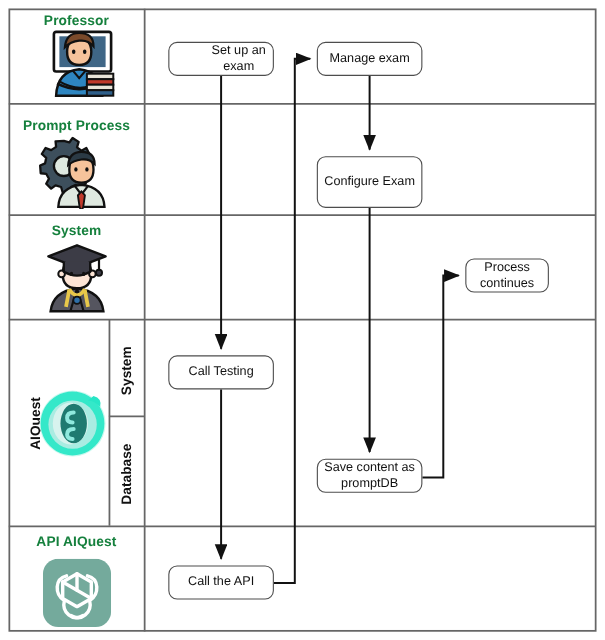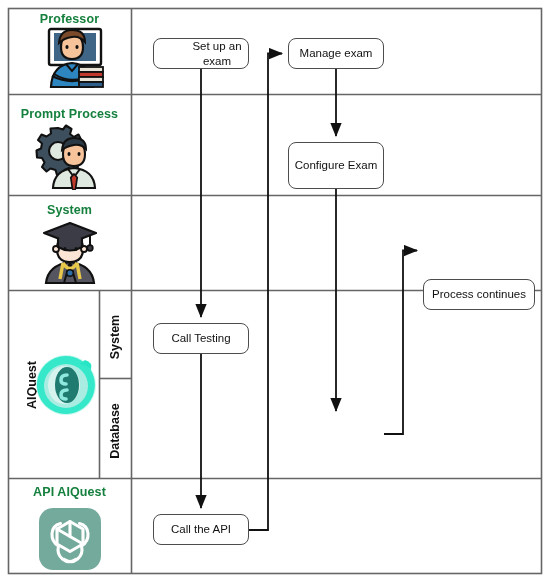--- a/index.html
+++ b/index.html
@@ -240,20 +240,21 @@
       </g>
     </svg>
   </div>
 
   <div class="node" style="left:153px;top:38px;width:96px;height:31px;padding-left:32px;">Set up an exam</div>
 
   <div class="node" style="left:288px;top:38px;width:96px;height:31px;">Manage exam</div>
 
   <div class="node" style="left:288px;top:142px;width:96px;height:47px;">Configure Exam</div>
 
-  <div class="node" style="left:423px;top:235px;width:112px;height:31px;margin-top:44px;">Process continues</div>
+  <div class="node" style="left:423px;top:235px;width:76px;height:31px;">Process continues</div>
 
   <div class="node" style="left:153px;top:323px;width:96px;height:31px;">Call Testing</div>
 
+  <div class="node" style="left:288px;top:417px;width:96px;height:31px;">Save content as promptDB</div>
 
   <div class="node" style="left:153px;top:514px;width:96px;height:31px;">Call the API</div>
 
 </div>
 
 </body></html>

